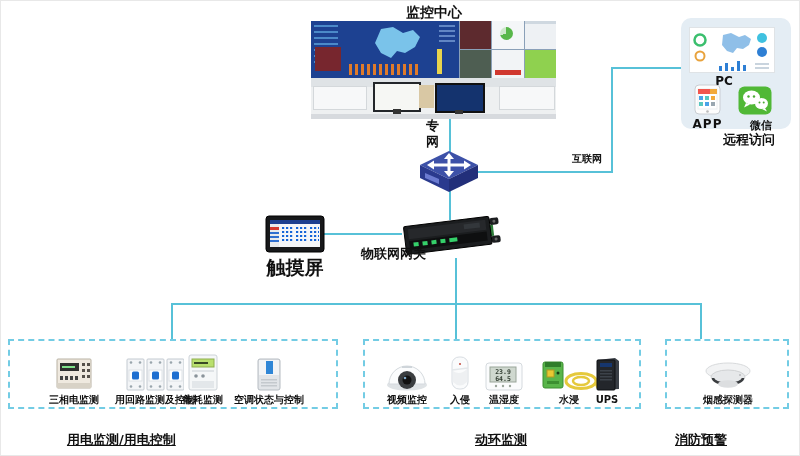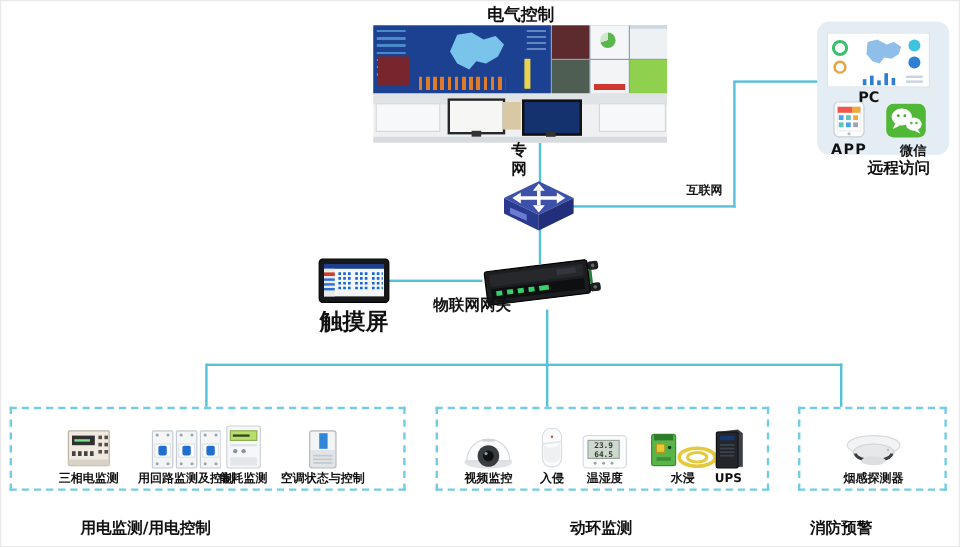--- a/index.html
+++ b/index.html
@@ -8,34 +8,34 @@
     box-sizing:border-box;border:1px solid #e8e8e8;}
   .lbl{position:absolute;font-weight:bold;white-space:nowrap;text-align:center;}
   .ctr{text-align:center;}
   .hline,.vline{position:absolute;background:var(--line,#57c1d8);}
   .hline{height:2px;} .vline{width:2px;}
   .dashed-box{position:absolute;box-sizing:border-box;border:2px dashed var(--dashed-border,#73cce4);}
   .device{position:absolute;top:8px;height:56px;display:flex;flex-direction:column;
     align-items:center;justify-content:flex-end;}
   .device svg{display:block;margin-bottom:2px;}
   .dev-label{font-size:10px;font-weight:bold;white-space:nowrap;line-height:1.1;}
-  .group-caption{position:absolute;font-weight:bold;font-size:13px;white-space:nowrap;}
+  .group-caption{position:absolute;font-weight:bold;font-size:13px;white-space:nowrap;text-decoration:underline;}
   .abs{position:absolute;}
   .remote-box{position:absolute;left:680px;top:17px;width:110px;height:111px;
     background:#e4edf4;border-radius:10px;}
   .photo{position:absolute;left:310px;top:20px;width:245px;height:98px;overflow:hidden;}
   .wall{position:absolute;left:0;top:0;width:245px;height:57px;display:flex;gap:1px;background:#8aa0b8;}
   .room{position:absolute;left:0;top:57px;width:245px;height:41px;background:#eef0f1;}
 </style>
 </head>
 <body>
 
 <div id="canvas">
 
-  <div class="lbl ctr" style="left:370px;top:3px;width:126px;font-size:14px;">电气控制</div>
+  <div class="lbl ctr" style="left:370px;top:3px;width:126px;font-size:14px;">监控中心</div>
 
   <div class="vline" style="left:448px;top:118px;height:37px;"></div>
   <div class="vline" style="left:448px;top:190px;height:29px;"></div>
   <div class="hline" style="left:466px;top:170px;width:146px;"></div>
   <div class="vline" style="left:610px;top:67px;height:105px;"></div>
   <div class="hline" style="left:610px;top:66px;width:71px;"></div>
   <div class="hline" style="left:323px;top:232px;width:78px;"></div>
   <div class="vline" style="left:454px;top:257px;height:81px;"></div>
   <div class="hline" style="left:171px;top:302px;width:530px;"></div>
   <div class="vline" style="left:170px;top:302px;height:36px;"></div>

